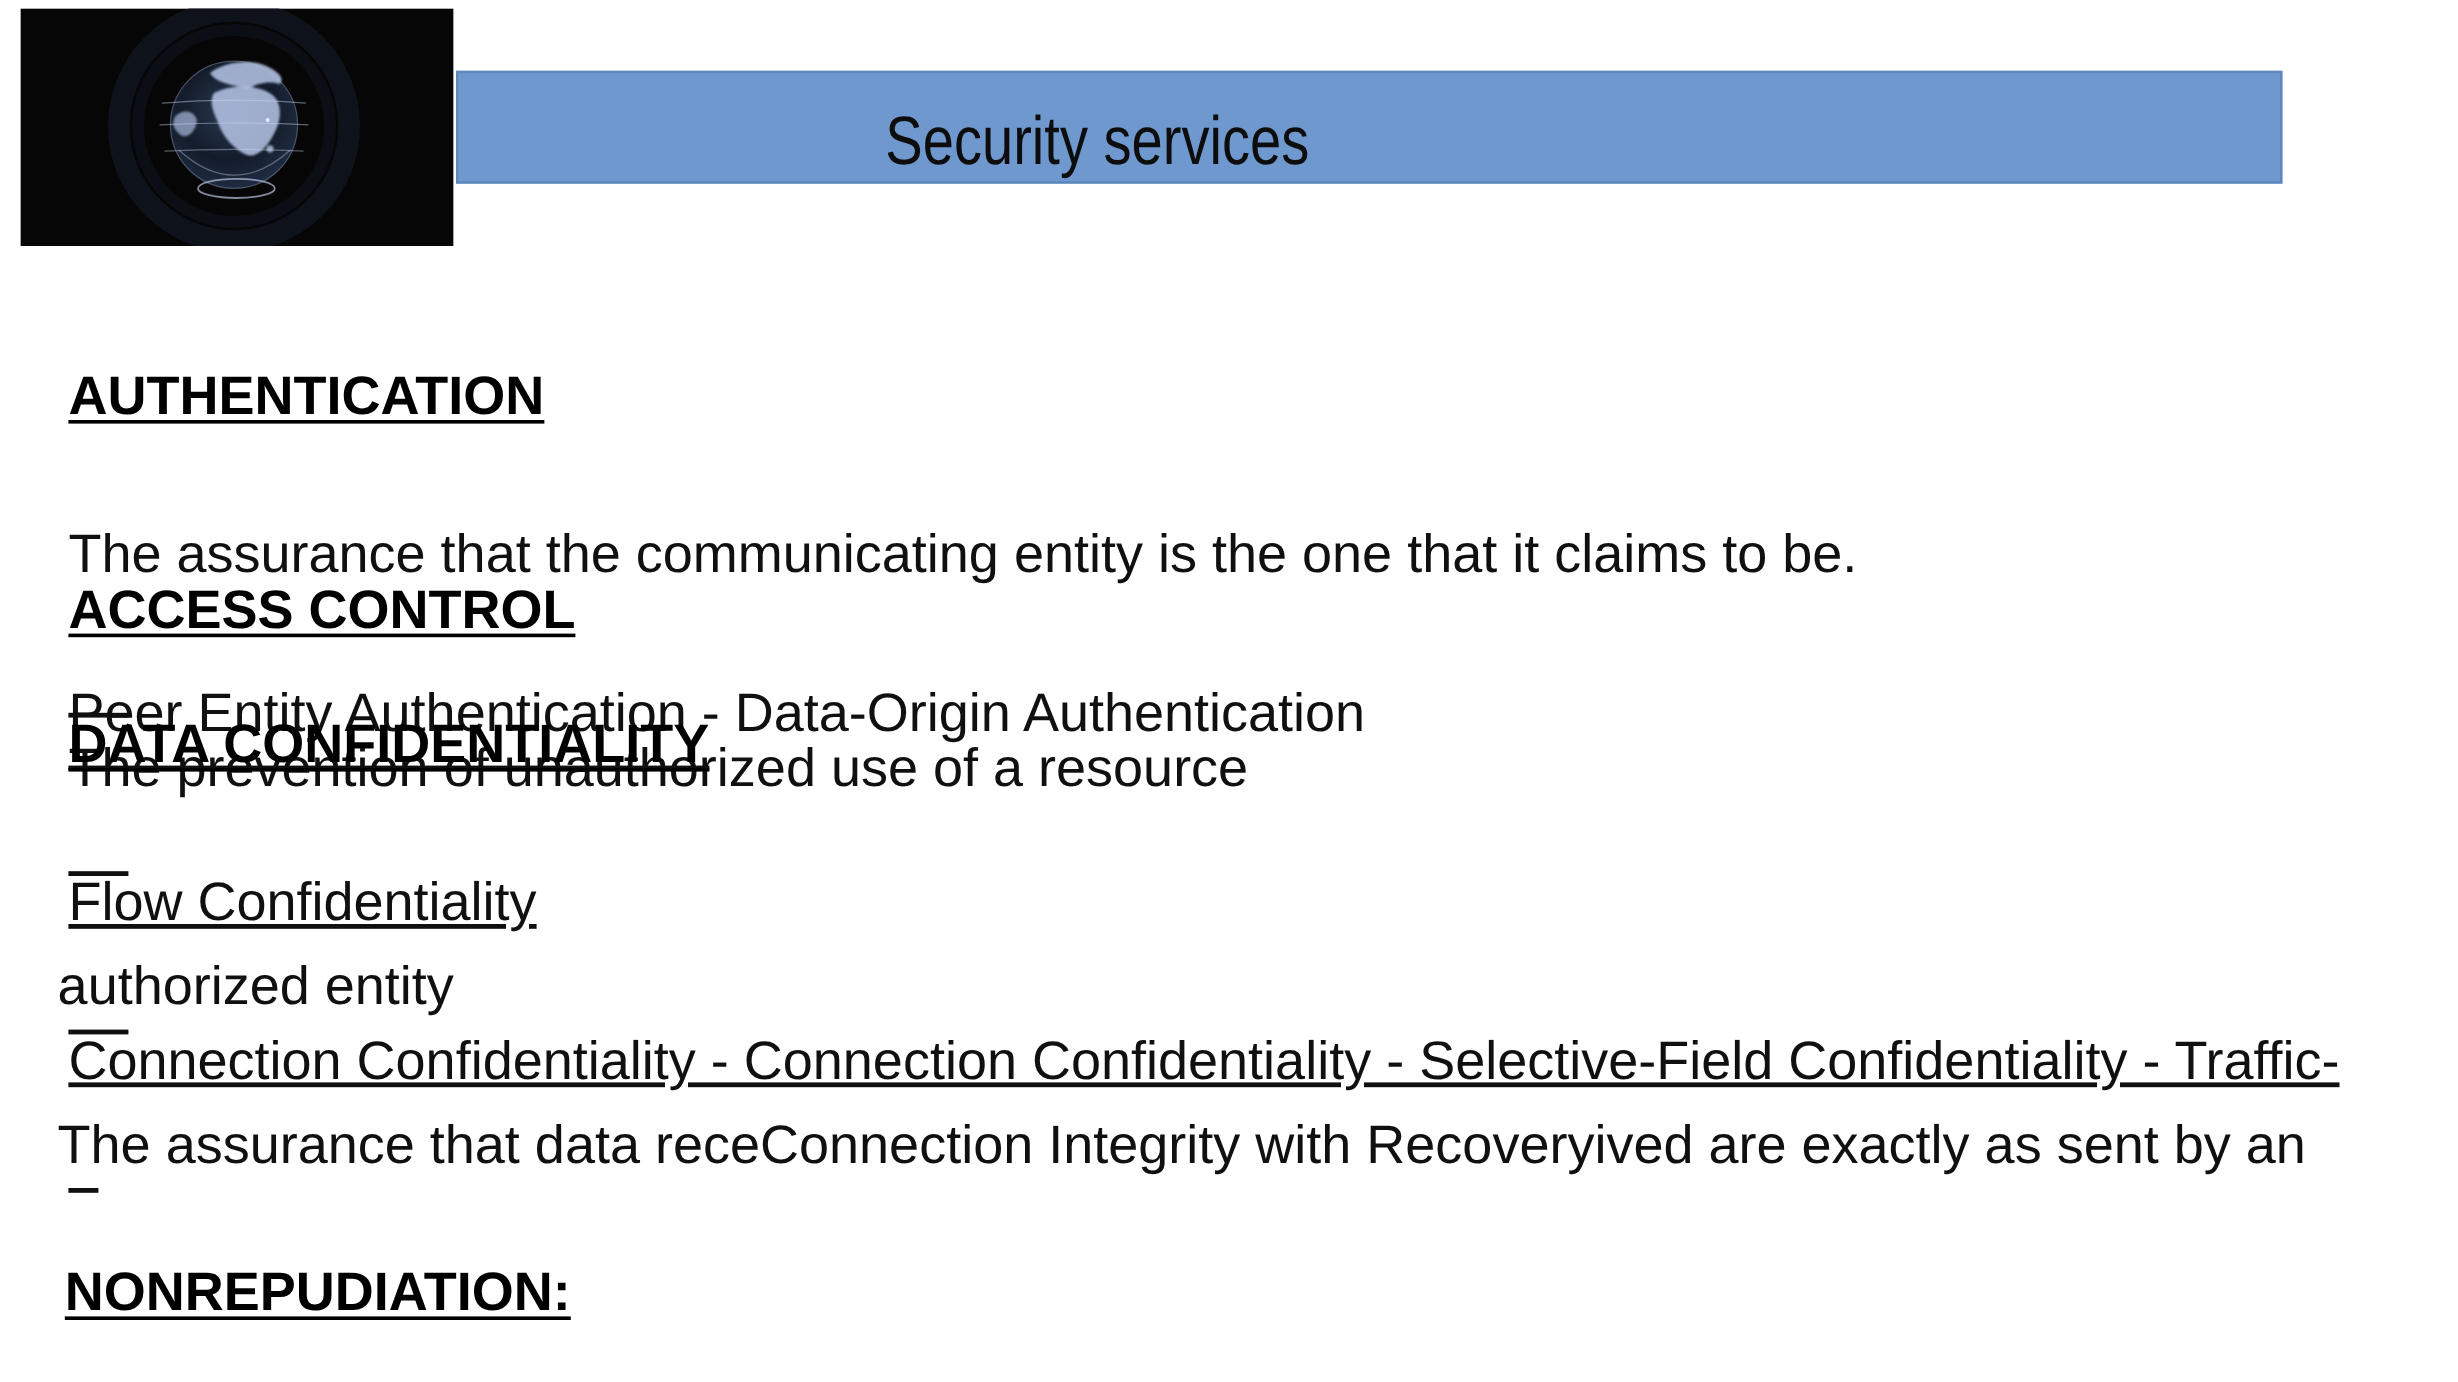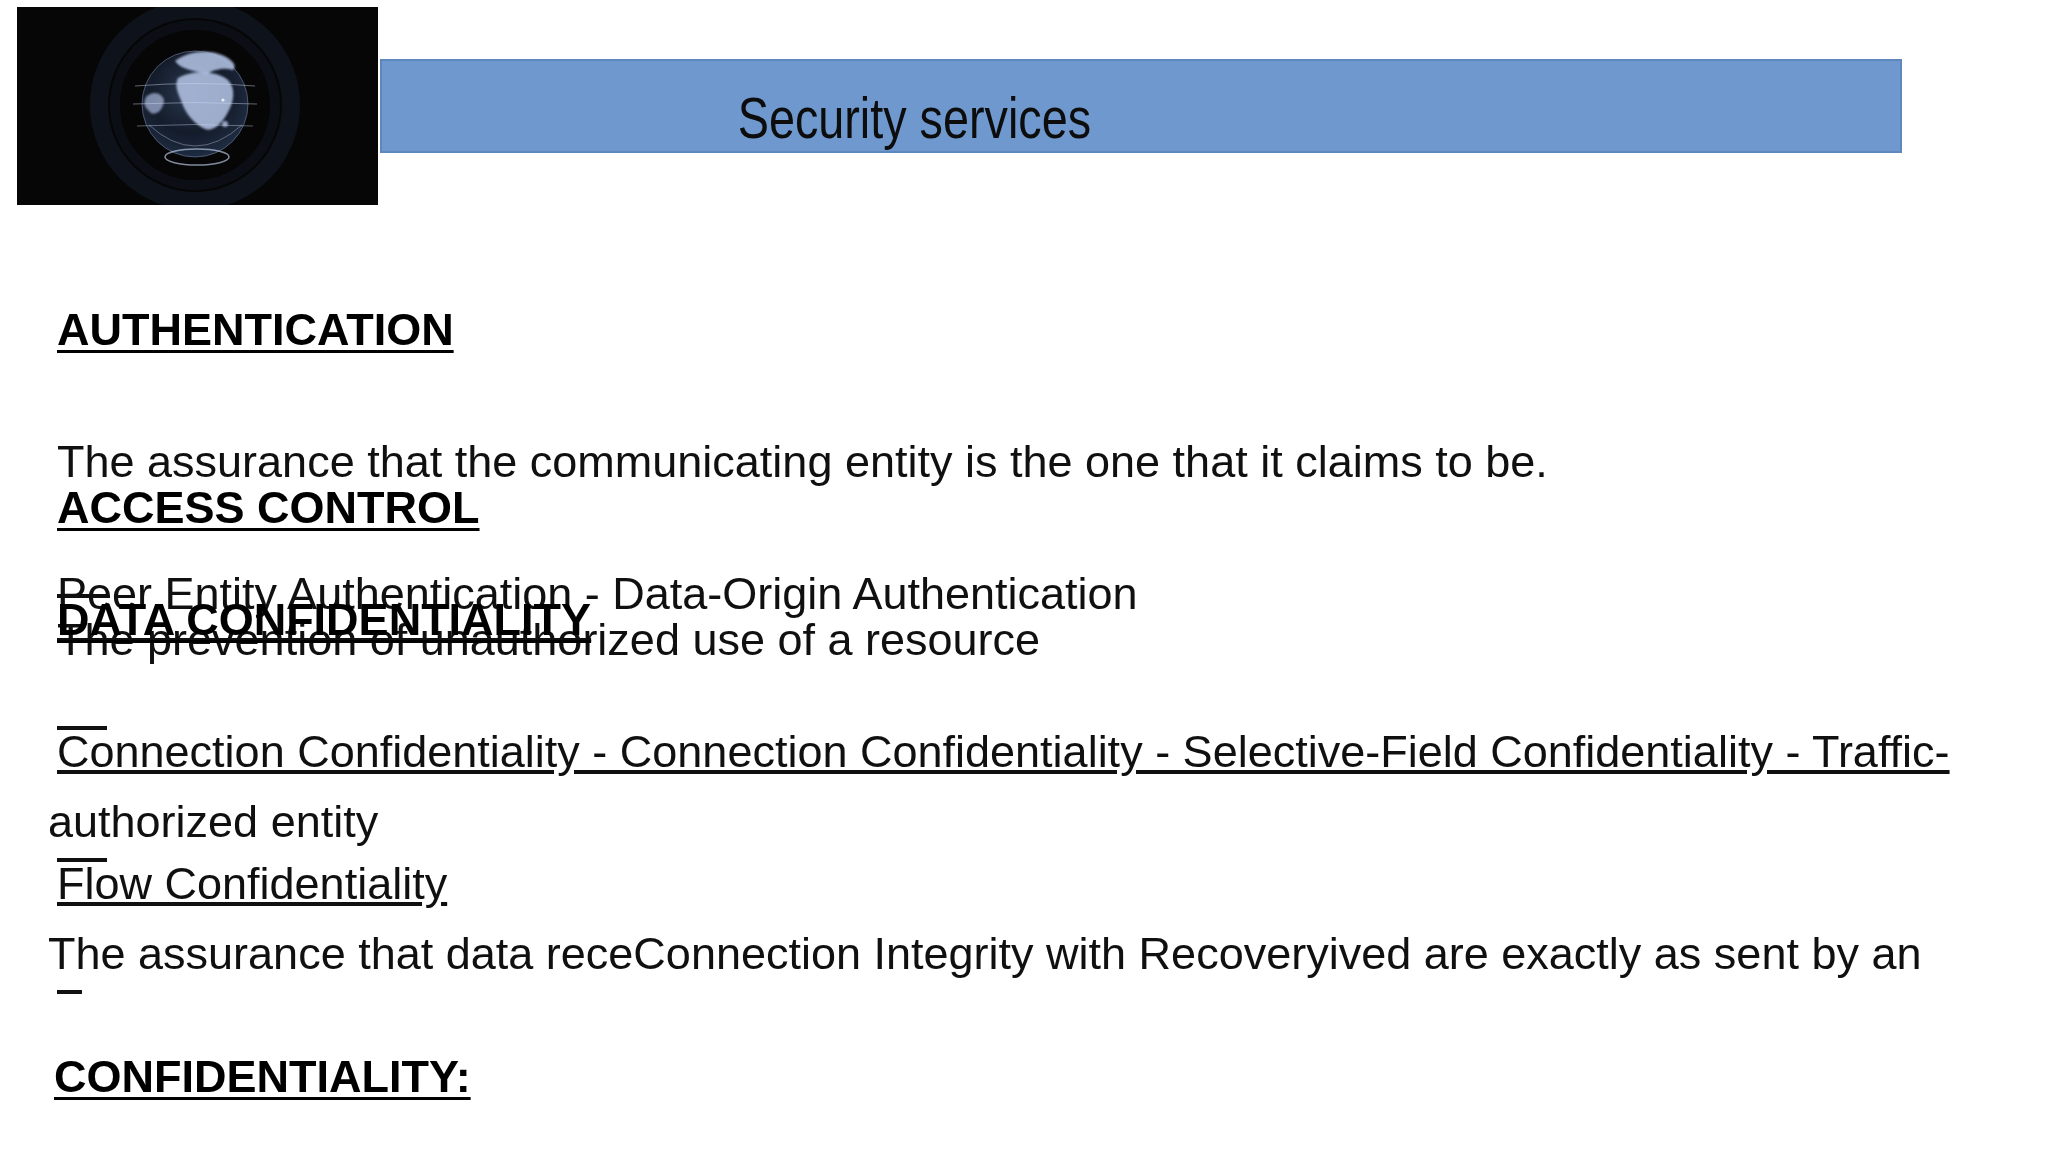--- a/index.html
+++ b/index.html
@@ -85,30 +85,30 @@
     <div class="line">Peer Entity Authentication - Data-Origin Authentication</div>
   </section>
 
   <section class="sec s1">
     <div class="heading">ACCESS CONTROL</div>
     <div class="line">The prevention of unauthorized use of a resource</div>
   </section>
 
   <section class="sec s2">
     <div class="heading">DATA CONFIDENTIALITY</div>
+    <div class="line">Flow Confidentiality</div>
     <div class="line">Connection Confidentiality - Connection Confidentiality - Selective-Field Confidentiality - Traffic-</div>
-    <div class="line">Flow Confidentiality</div>
   </section>
 
   <section class="sec s3">
     <div class="line">authorized entity</div>
     <div class="line">The assurance that data receConnection Integrity with Recoveryived are exactly as sent by an</div>
     
     
   </section>
 
   <section class="sec s4">
-    <div class="heading">CONFIDENTIALITY:</div>
+    <div class="heading">NONREPUDIATION:</div>
     
     
   </section>
 
 </div>
 
 </body></html>

